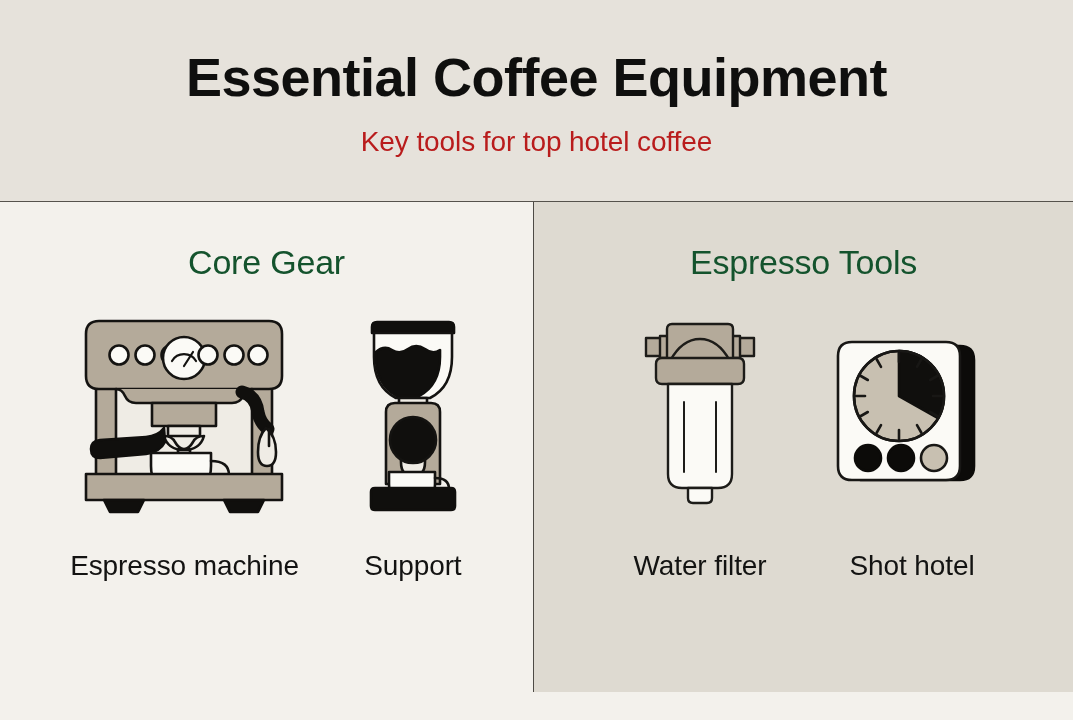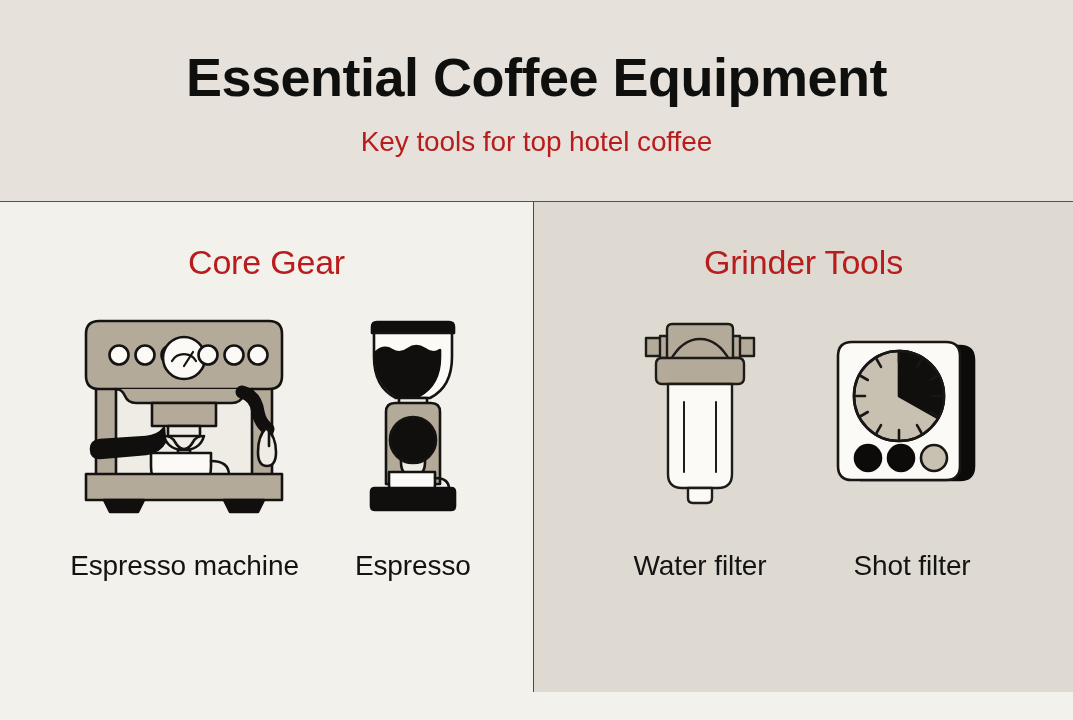--- a/index.html
+++ b/index.html
@@ -79,21 +79,21 @@
 
   .panel--right {
     width: 539px;
     background: #dedad1;
   }
 
   .panel-heading {
     margin-top: 41px;
     font-size: 34px;
     font-weight: 400;
-    color: #b91c1c;
+    color: #14532d;
     letter-spacing: -0.2px;
   }
 
   .items {
     margin-top: 24px;
     display: flex;
     align-items: flex-end;
     justify-content: center;
     width: 100%;
   }
@@ -219,28 +219,28 @@
 
                 <circle cx="58" cy="124" r="23" fill="#100f0d" stroke="#141311"></circle>
 
                 <path d="M34 156 H80 V168 q0 17 -14 21 H48 q-14 -4 -14 -21 Z" fill="#fbfaf6"></path>
                 <path d="M80 162 q14 0 14 11 q0 10 -13 12" fill="none"></path>
 
                 <path d="M20 172 H96 q4 0 4 4 V190 q0 4 -4 4 H20 q-4 0 -4 -4 V176 q0 -4 4 -4 Z" fill="#100f0d" stroke="#100f0d"></path>
               </g>
             </svg>
           </div>
-          <div class="item-label">Espresso</div>
+          <div class="item-label">Support</div>
         </div>
 
       </div>
     </section>
 
     <section class="panel panel--right">
-      <h2 class="panel-heading">Grinder Tools</h2>
+      <h2 class="panel-heading">Espresso Tools</h2>
 
       <div class="items">
 
         <div class="item">
           <div class="item-art">
             <svg width="136" height="200" viewBox="0 0 136 200" aria-hidden="true">
               <g stroke="#1d1c19" stroke-width="2.4" stroke-linejoin="round" stroke-linecap="round">
 
                 <path d="M14 22 H30 V40 H14 Z" fill="#b4aa9a"></path>
                 <path d="M106 22 H122 V40 H106 Z" fill="#b4aa9a"></path>
@@ -294,20 +294,20 @@
                   <line x1="42.5" y1="43.0" x2="47.0" y2="50.8"></line>
                 </g>
                 <circle cx="65" cy="80" r="45" fill="none"></circle>
 
                 <circle cx="34" cy="142" r="13" fill="#0c0b09" stroke="#0c0b09"></circle>
                 <circle cx="67" cy="142" r="13" fill="#0c0b09" stroke="#0c0b09"></circle>
                 <circle cx="100" cy="142" r="13" fill="#c8c0b1"></circle>
               </g>
             </svg>
           </div>
-          <div class="item-label">Shot filter</div>
+          <div class="item-label">Shot hotel</div>
         </div>
 
       </div>
     </section>
 
   </div>
 </div>
 
 </body></html>

